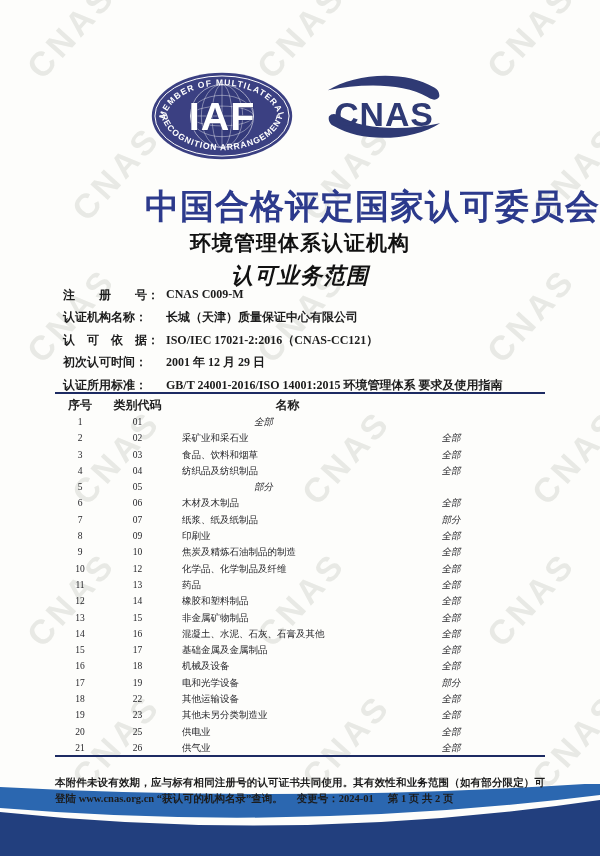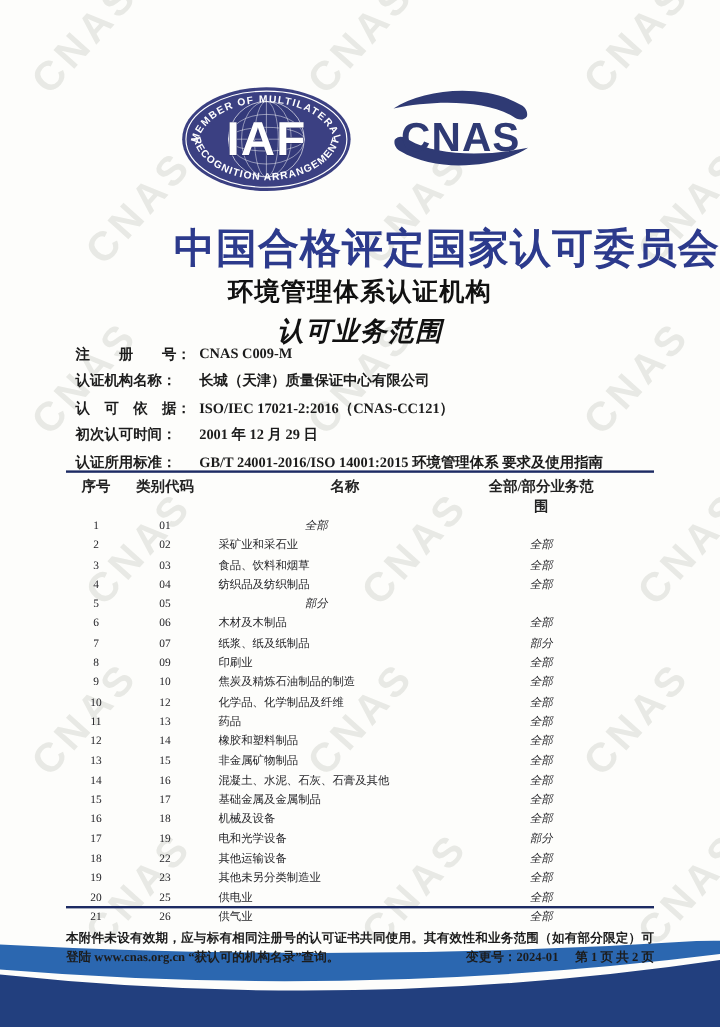--- a/index.html
+++ b/index.html
@@ -59,21 +59,21 @@
   .trow{font-size:9.5px;line-height:16.3px;}
   .trow .c0,.trow .c1{text-align:center;}
   .trow .c2{text-align:left;padding-left:12px;white-space:nowrap;}
   .trow .c3{text-align:center;font-style:italic;}
   .thead .c2{padding-left:0;}
 
   
   .footer{position:absolute;top:775px;left:55px;width:490px;z-index:2;
     font-size:10.5px;font-weight:600;color:#1c1c1c;line-height:16px;}
   .fline1{text-align:justify;text-align-last:justify;white-space:nowrap;}
-  .fline2{display:flex;justify-content:space-between;white-space:nowrap;}
+  .fline2{display:flex;white-space:nowrap;}
   .fline2 .right span{margin-left:14px;}
 
   
   .wave{position:absolute;left:0;bottom:0;width:600px;height:72px;z-index:1;}
 </style>
 </head>
 <body>
 
 <div class="page">
 
@@ -164,21 +164,20 @@
       </div>
     </div>
 
     <div class="rule1"></div>
 
     <div class="table">
       <div class="thead">
         <span class="c0">序号</span>
         <span class="c1">类别代码</span>
         <span class="c2">名称</span>
-        <span class="c3">全部/部分业务范围</span>
       </div>
       <div>
           <div class="trow">
             <span class="c0">1</span>
             <span class="c1">01</span>
             <span class="c3">全部</span>
           </div>
           <div class="trow">
             <span class="c0">2</span>
             <span class="c1">02</span>

